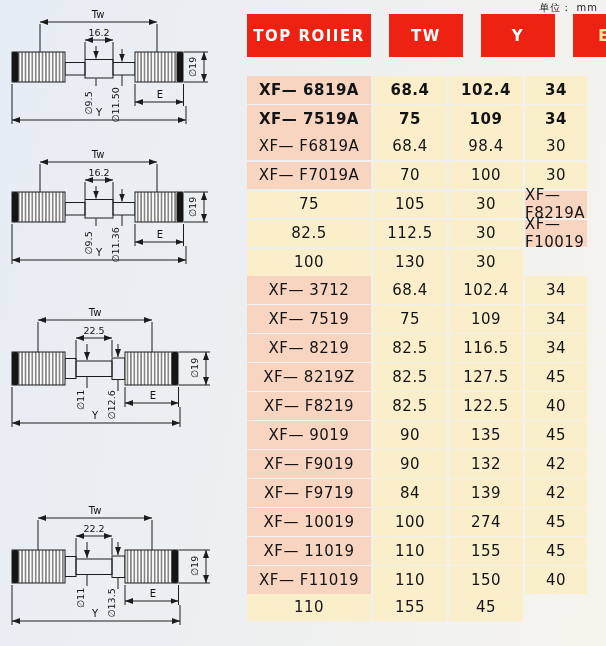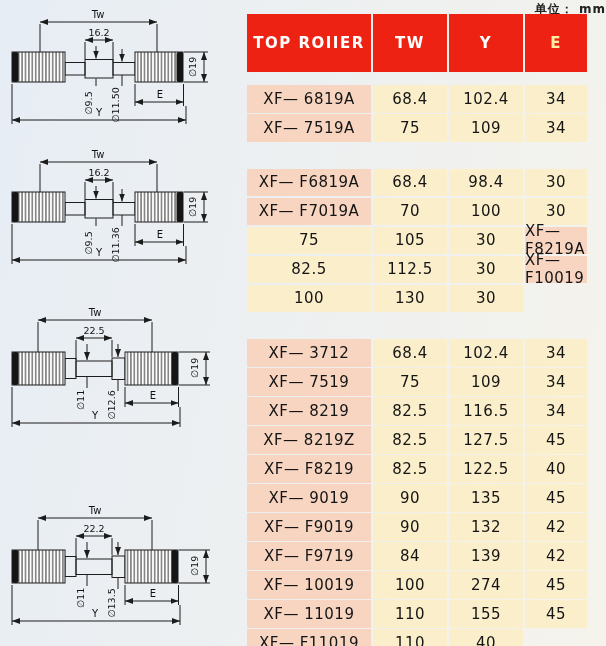--- a/index.html
+++ b/index.html
@@ -2,47 +2,47 @@
 <html><head>
 <meta charset="utf-8">
 <style>
   html,body{margin:0;padding:0;}
   body{font-family:"DejaVu Sans","Liberation Sans",sans-serif;}
   .page{
     position:relative;width:606px;height:646px;overflow:hidden;
     background:linear-gradient(100deg,#e7edf5 0%,#edf0f1 45%,#f5f3ec 100%);
   }
   .unit-label{
-    position:absolute;top:1px;right:0;font-size:12px;color:#222;
-    letter-spacing:1px;white-space:nowrap;font-weight:bold;
+    position:absolute;top:1px;right:8px;font-size:10px;color:#222;
+    letter-spacing:1px;white-space:nowrap;
   }
   
   .drawings{position:absolute;left:0;top:0;width:244px;height:646px;}
   .drawing{position:absolute;left:0;width:240px;}
   .drawing svg{overflow:visible;display:block;}
   #drawing-1{top:6px;height:128px;}
   #drawing-2{top:146px;height:128px;}
   #drawing-3{top:296px;height:142px;}
   #drawing-4{top:494px;height:142px;}
   
   .tablepane{position:absolute;left:247px;top:14px;width:340px;}
   .thead{
     display:grid;grid-template-columns:124px 74px 74px 62px;
-    column-gap:2px;height:58px;
+    column-gap:18px;height:43px;
   }
   .hcell{
     background:#ee2213;color:#ffffff;display:flex;align-items:center;justify-content:center;
     font-size:15px;font-weight:bold;letter-spacing:1.5px;
   }
   .hcell.e{color:#ffeda6;}
   .tgroup{
     display:grid;grid-template-columns:124px 74px 74px 62px;
-    grid-auto-rows:27.5px;gap:1.5px 2px;margin-top:27px;
-  }
-  .tgroup:first-of-type{margin-top:13px;}
+    grid-auto-rows:27.5px;gap:1.5px 2px;margin-top:0;
+  }
+  .tgroup:first-of-type{margin-top:19px;font-weight:bold;}
   .cell{
     display:flex;align-items:center;justify-content:center;
     font-size:15px;color:#141414;
   }
   .cell.name{background:#f7d5c1;letter-spacing:0.5px;}
   .cell.val{background:#fbeeca;letter-spacing:0.5px;}
   
   .dln{stroke:#1c1c1c;stroke-width:1;fill:none;}
   .dtx{fill:#111;font-size:10px;font-family:"DejaVu Sans",sans-serif;}
   .dnm{fill:#111;font-size:9.5px;font-family:"DejaVu Sans",sans-serif;}
@@ -336,20 +336,21 @@
           <div class="cell name">XF— 10019</div>
           <div class="cell val">100</div>
           <div class="cell val">274</div>
           <div class="cell val">45</div>
           <div class="cell name">XF— 11019</div>
           <div class="cell val">110</div>
           <div class="cell val">155</div>
           <div class="cell val">45</div>
           <div class="cell name">XF— F11019</div>
           <div class="cell val">110</div>
+          <div class="cell val">150</div>
           <div class="cell val">40</div>
         </div>
         <div class="tgroup">
           <div class="cell val">110</div>
           <div class="cell val">155</div>
           <div class="cell val">45</div>
         </div>
       </div>
   </div>
 

